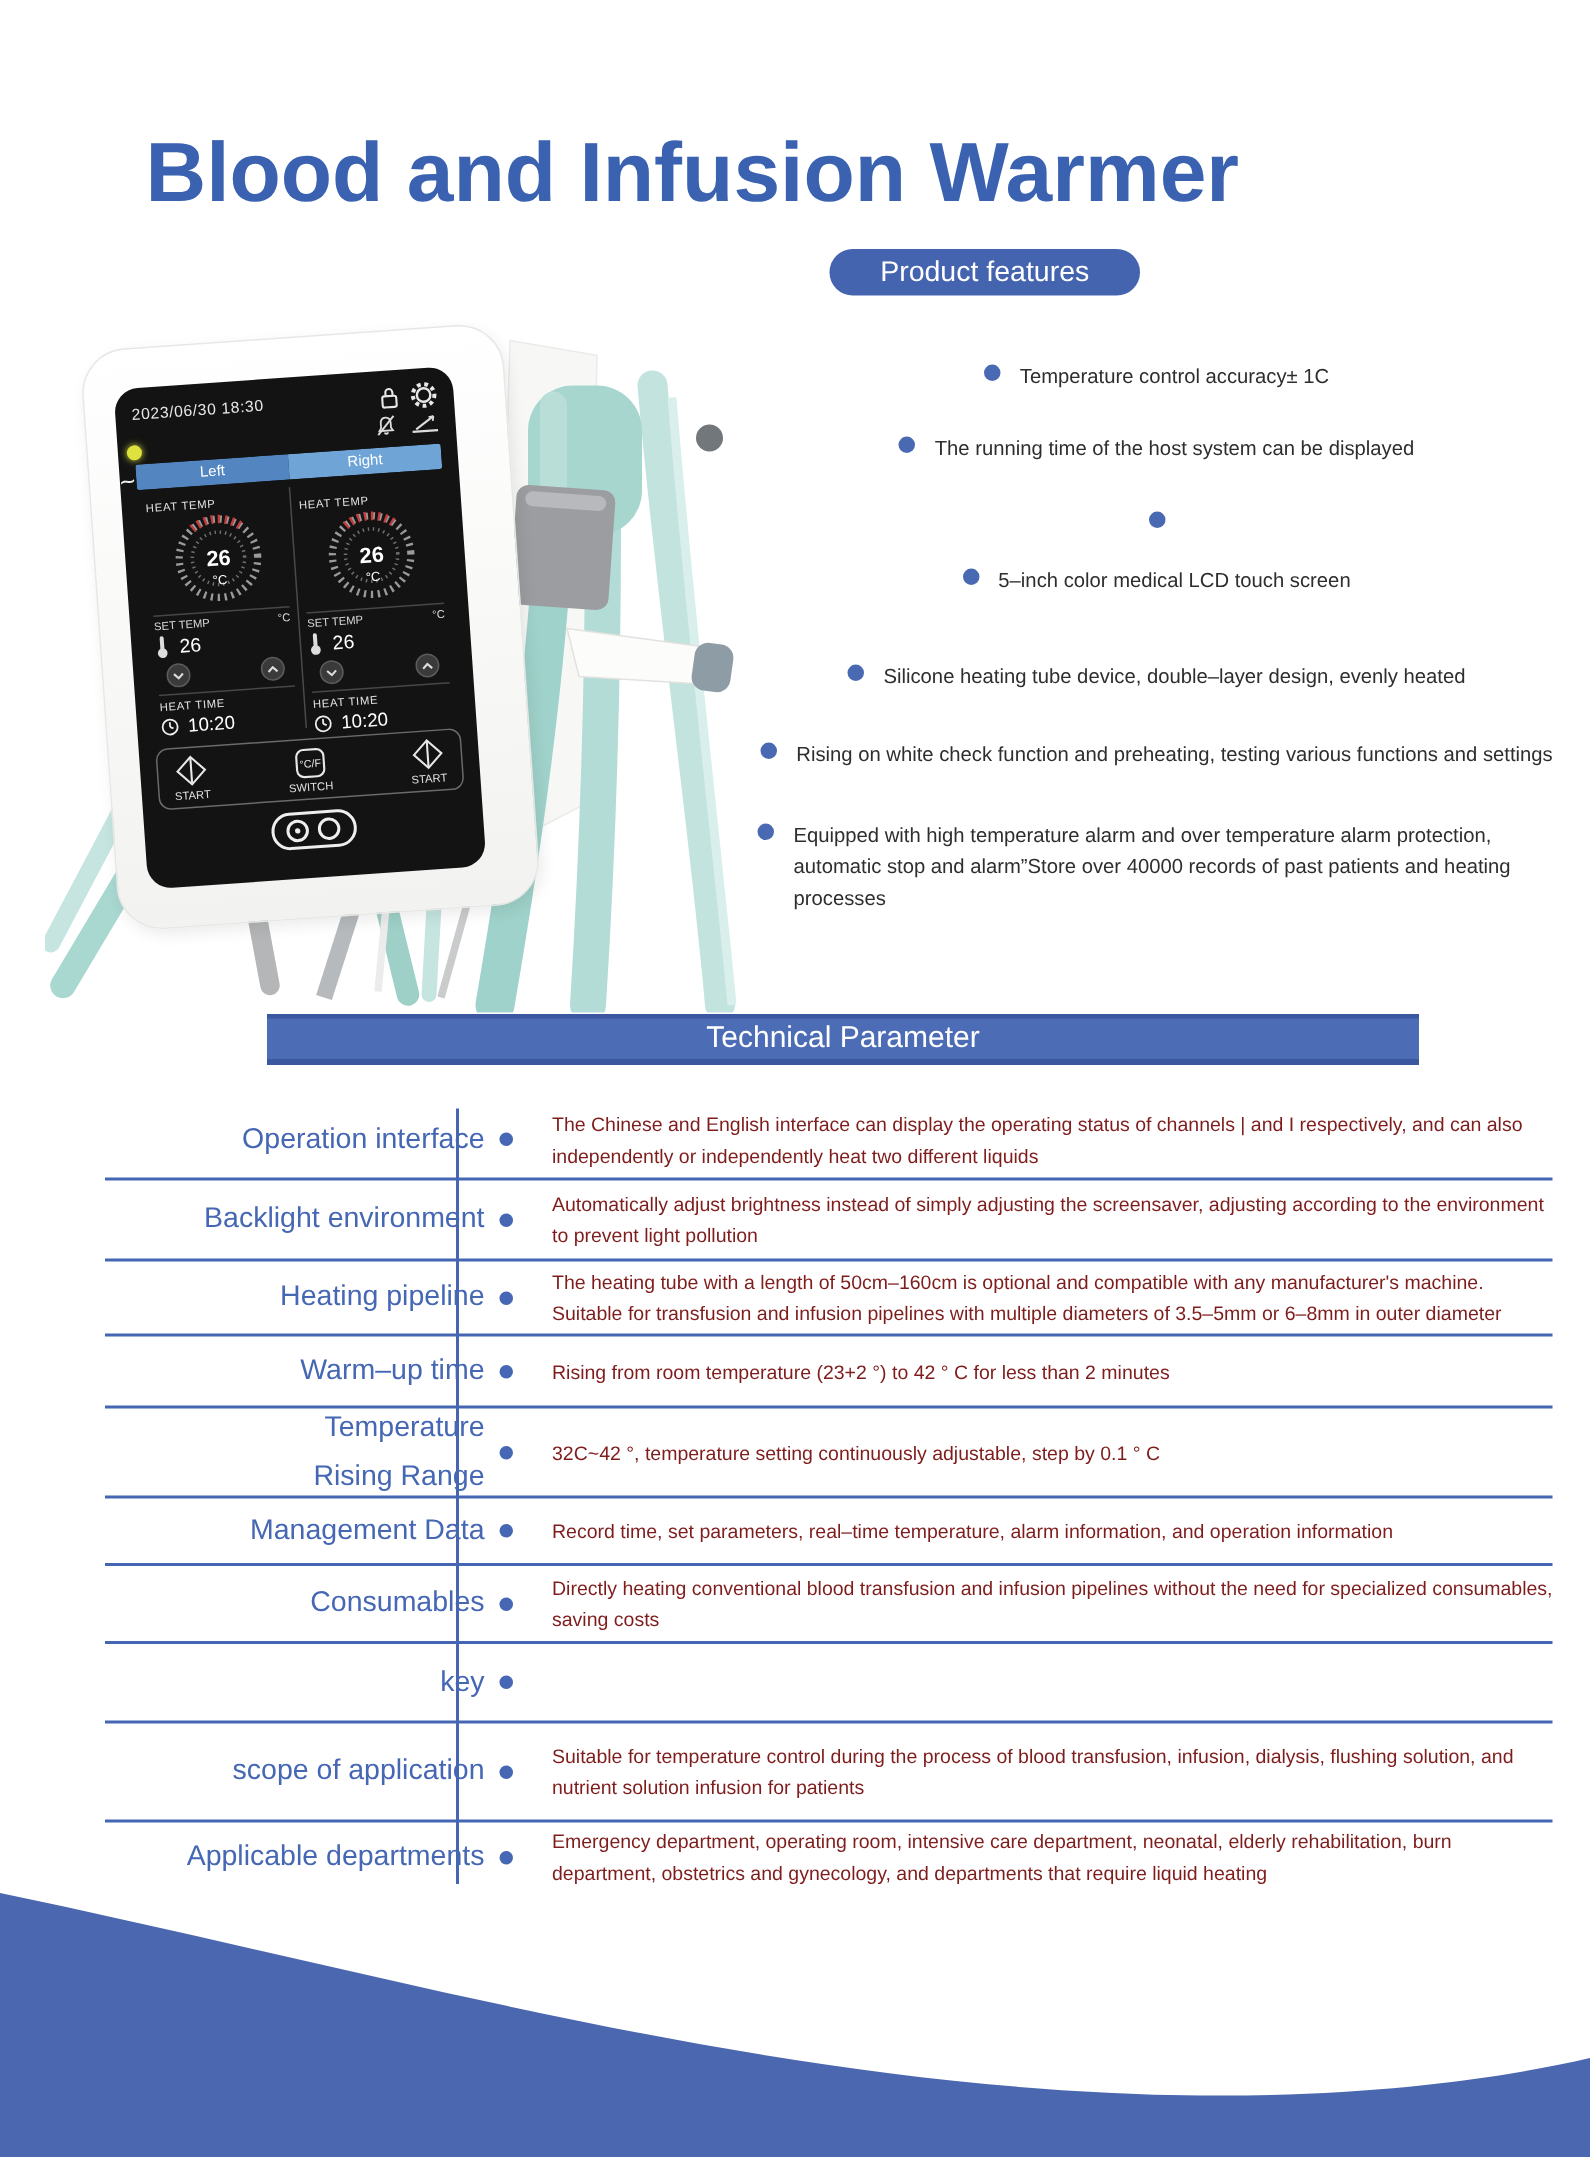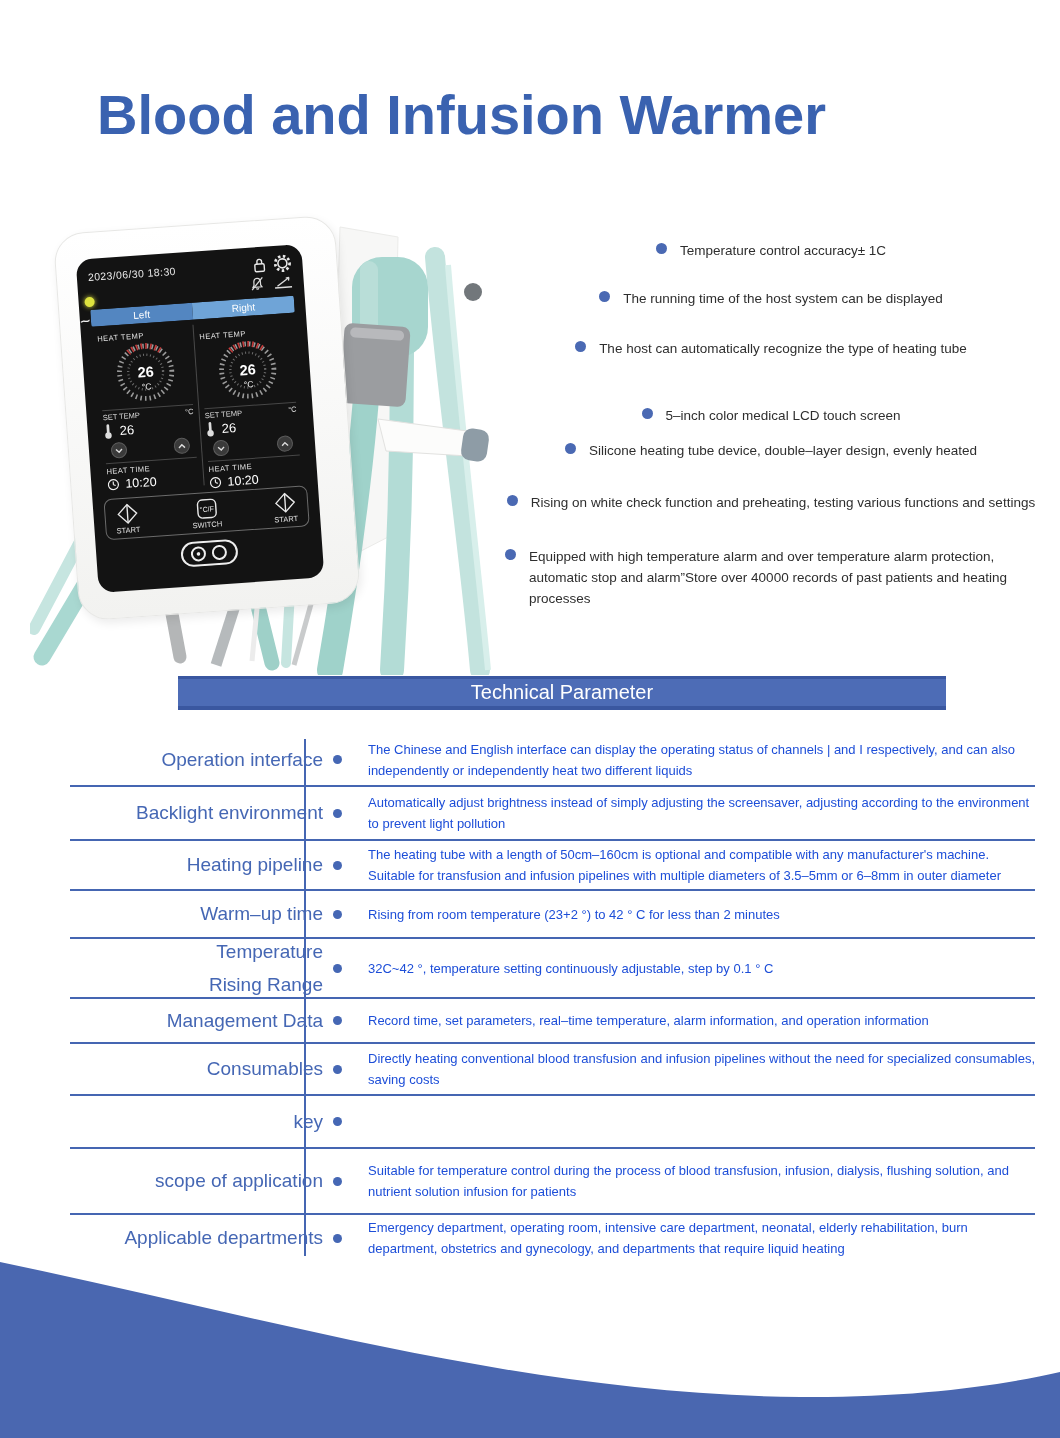--- a/index.html
+++ b/index.html
@@ -68,32 +68,35 @@
     color:#fff; font-size:20px; display:flex; align-items:center; justify-content:center;
   }
   
   .table { position:absolute; left:0; top:733px; width:1060px; }
   .t-row { position:relative; display:flex; }
   .t-label { width:354px; display:flex; align-items:center; justify-content:flex-end;
              gap:10px; padding-right:12px; color:#4567B4; font-size:19px; }
   .lbl-lines { text-align:right; line-height:1.75; }
   .dot { width:9px; height:9px; border-radius:50%; background:#4567B4; flex:0 0 9px; }
   .t-text { flex:1; display:flex; align-items:center; padding:4px 24px 4px 14px;
-            font-size:13px; line-height:21px; color:#1d4ed8; }
+            font-size:13px; line-height:21px; color:#7f1d1d; }
   .hline { position:absolute; left:70px; width:965px; height:2px; bottom:-1px; background:#4566B2; }
   .vline { position:absolute; left:304px; top:739px; height:517px; width:2px; background:#4566B2; }
   
   .wave { position:absolute; left:0; top:1246px; width:1060px; height:192px; }
 </style>
 </head>
 <body>
 
 <div class="page">
 
   <div class="title">Blood and Infusion Warmer</div>
+  <div class="badge">
+    <span>Product features</span>
+  </div>
 
   <svg class="scene" viewBox="0 0 500 470" aria-hidden="true">
     <polygon points="310,22 368,32 362,330 300,362" fill="#f7f7f6" stroke="#ebebe9"></polygon>
     <path d="M405,52 C418,200 440,350 450,465" stroke="#c3e3de" stroke-width="20" fill="none" stroke-linecap="round"></path>
     <path d="M418,60 C430,210 448,360 458,465" stroke="#d8efeb" stroke-width="6" fill="none"></path>
     <path d="M258,235 L186,460" stroke="#b6babc" stroke-width="11" fill="none"></path>
     <path d="M322,252 L264,460" stroke="#c9cbcc" stroke-width="5" fill="none"></path>
     <path d="M340,135 C334,250 318,360 300,465" stroke="#9fd2ca" stroke-width="26" fill="none" stroke-linecap="round"></path>
     <path d="M372,145 C372,260 368,370 362,465" stroke="#b3dcd6" stroke-width="24" fill="none" stroke-linecap="round"></path>
     <rect x="322" y="52" width="76" height="100" rx="30" fill="#a7d6cf"></rect>
@@ -275,23 +278,22 @@
   <div class="feat" style="top:240px">
       <i class="fdot"></i>
       <span>Temperature control accuracy± 1C</span>
     </div>
   <div class="feat" style="top:288px">
       <i class="fdot"></i>
       <span>The running time of the host system can be displayed</span>
     </div>
   <div class="feat" style="top:338px">
       <i class="fdot"></i>
-      <span>The host can automatically recognize the type of heating tube</span>
-    </div>
-  <div class="feat" style="top:405px">
+    </div>
+  <div class="feat" style="top:376px">
       <i class="fdot"></i>
       <span>5–inch color medical LCD touch screen</span>
     </div>
   <div class="feat" style="top:440px">
       <i class="fdot"></i>
       <span>Silicone heating tube device, double–layer design, evenly heated</span>
     </div>
   <div class="feat" style="top:492px">
       <i class="fdot"></i>
       <span>Rising on white check function and preheating, testing various functions and settings</span>

